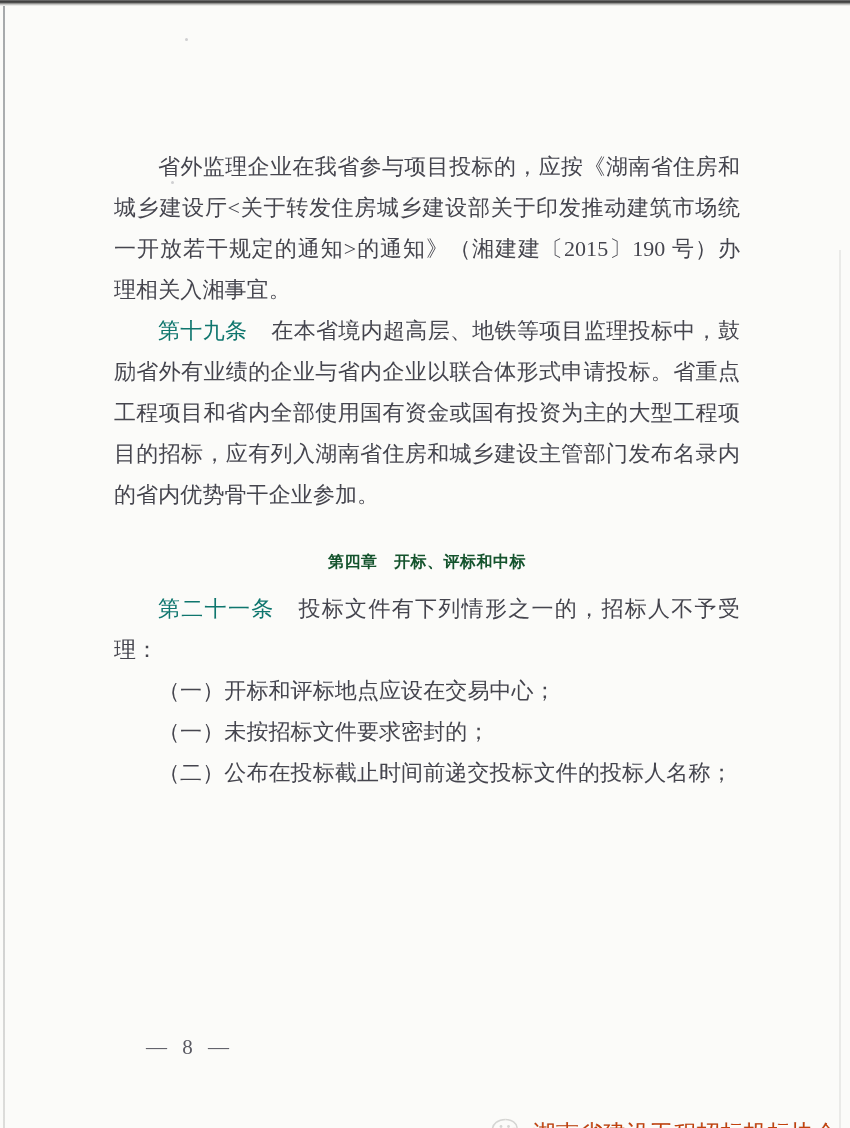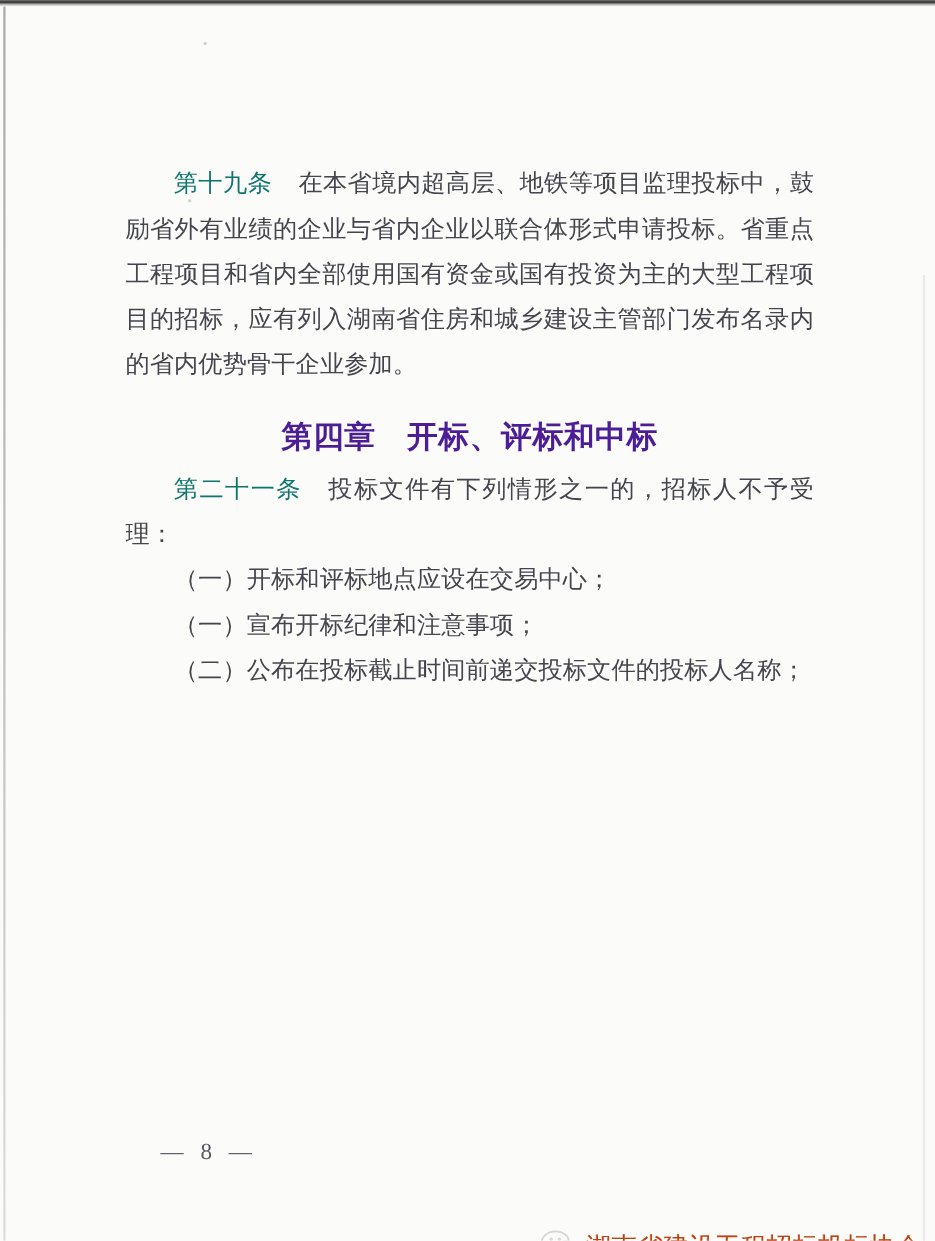--- a/index.html
+++ b/index.html
@@ -35,21 +35,21 @@
 
   
   .doc-content {
     position: absolute; left: 114px; top: 146px; width: 626px;
     font-size: 22px; line-height: 41px; color: #45454e;
     text-align: justify; letter-spacing: 0.1px;
   }
   .doc-content p.para { margin: 0; text-indent: 2em; }
   .doc-content .term { font-weight: normal; color: #0f766e; margin-right: 24px; }
   .chapter-heading {
-    font-weight: bold; font-size: 28px; color: #4c1d95;
+    font-weight: bold; font-size: 16px; color: #14532d;
     text-align: center; text-indent: 0;
     margin: 26px 0 6px 0; line-height: 41px;
     letter-spacing: 0.5px;
   }
 
   
   .page-number {
     position: absolute; left: 146px; top: 1035px;
     font-size: 21px; color: #5a5a63; letter-spacing: 5px;
     white-space: pre;
@@ -70,25 +70,26 @@
 
 <div class="scan-page">
 
   <div class="top-edge"></div>
   <div class="left-edge"></div>
   <div class="right-edge"></div>
   <div class="speck s1"></div>
   <div class="speck s2"></div>
 
   <div class="doc-content">
+      <p class="para"><span>省外监理企业在我省参与项目投标的，应按《湖南省住房和城乡建设厅&lt;关于转发住房城乡建设部关于印发推动建筑市场统一开放若干规定的通知&gt;的通知》（湘建建〔2015〕190 号）办理相关入湘事宜。</span></p>
       <p class="para"><span class="term">第十九条</span><span>在本省境内超高层、地铁等项目监理投标中，鼓励省外有业绩的企业与省内企业以联合体形式申请投标。省重点工程项目和省内全部使用国有资金或国有投资为主的大型工程项目的招标，应有列入湖南省住房和城乡建设主管部门发布名录内的省内优势骨干企业参加。</span></p>
       <div class="chapter-heading">第四章　开标、评标和中标</div>
       <p class="para"><span class="term">第二十一条</span><span>投标文件有下列情形之一的，招标人不予受理：</span></p>
       <p class="para"><span>（一）开标和评标地点应设在交易中心；</span></p>
-      <p class="para"><span>（一）宣布开标纪律和注意事项；</span></p>
+      <p class="para"><span>（一）未按招标文件要求密封的；</span></p>
       <p class="para"><span>（二）公布在投标截止时间前递交投标文件的投标人名称；</span></p>
     </div>
 
   <div class="page-number">— 8 —</div>
 
   <div class="watermark">
     <svg class="watermark-logo" width="40" height="36" viewBox="0 0 40 36" fill="none">
       <path d="M17.5 4.5 C10 4.5 4.5 9 4.5 14.5 C4.5 17.6 6.2 20 8.6 21.7 L7.5 25 L11.3 23.1 C12.6 23.5 14 23.8 15.5 23.8" stroke="#cfcfcd" stroke-width="1.6"></path>
       <path d="M17.5 4.5 C24 4.6 28.6 8.2 29.2 12.8" stroke="#cfcfcd" stroke-width="1.6"></path>
       <circle cx="13" cy="11.5" r="1.4" fill="#cfcfcd"></circle>

